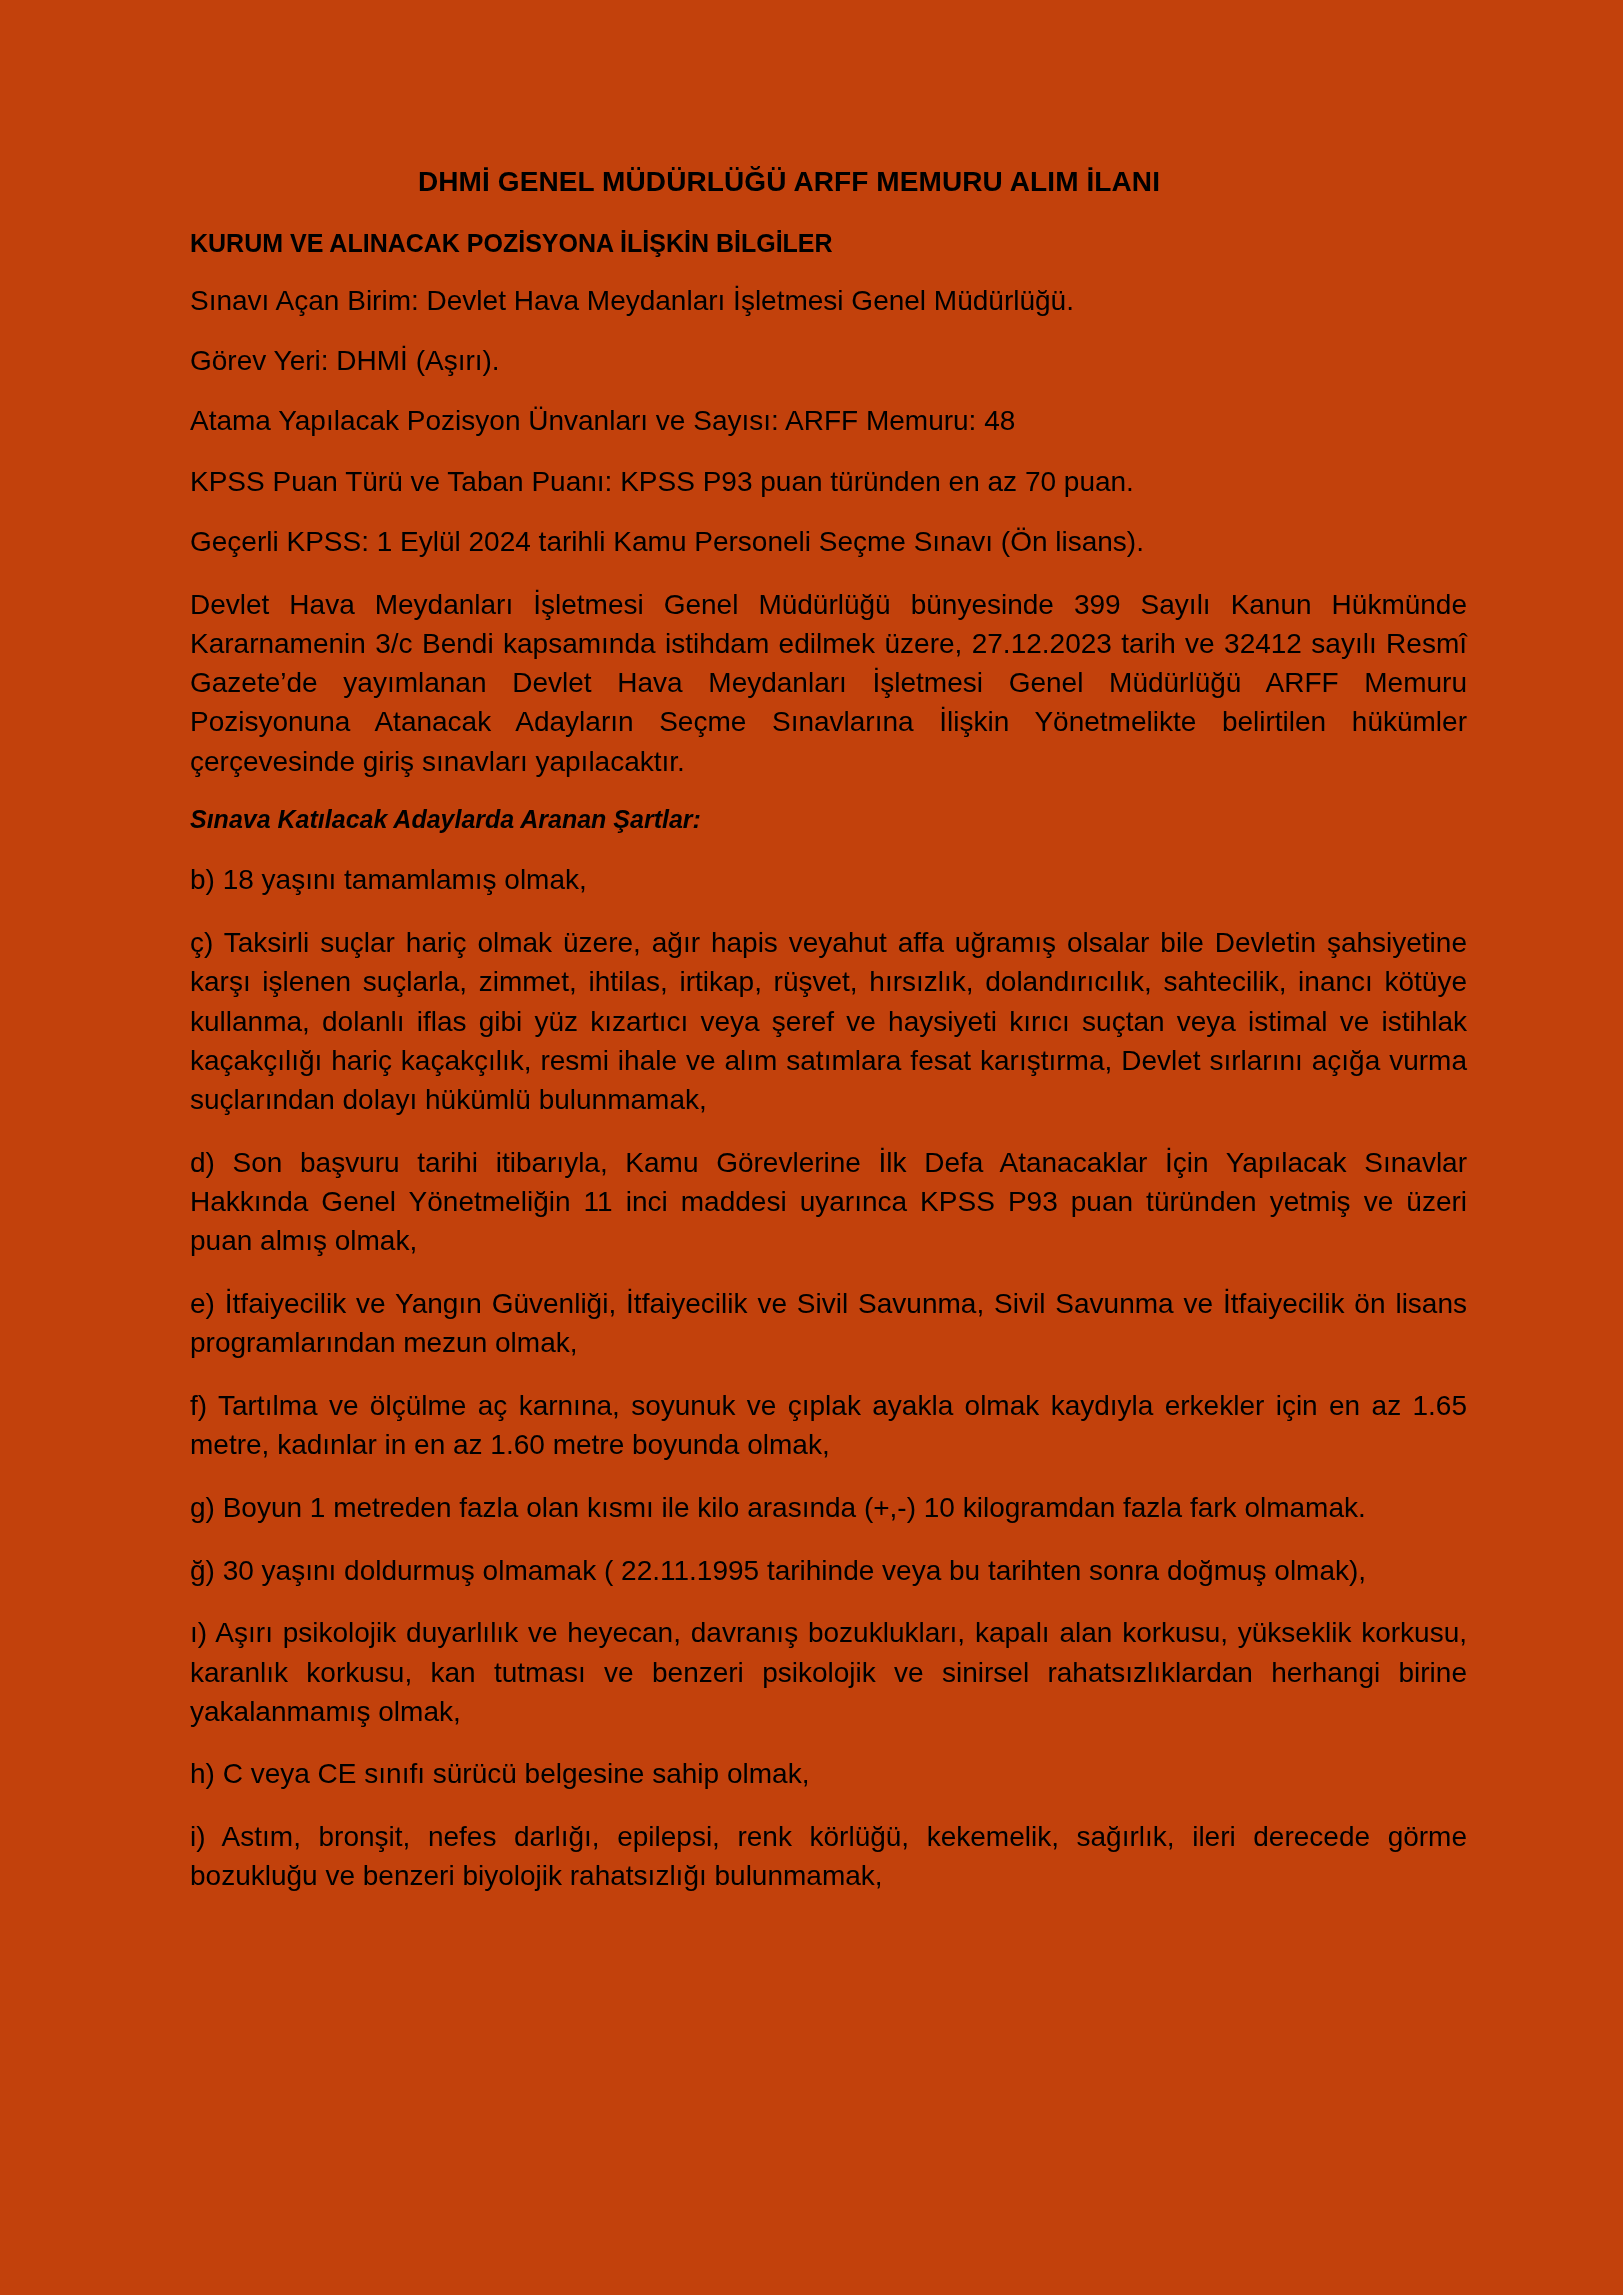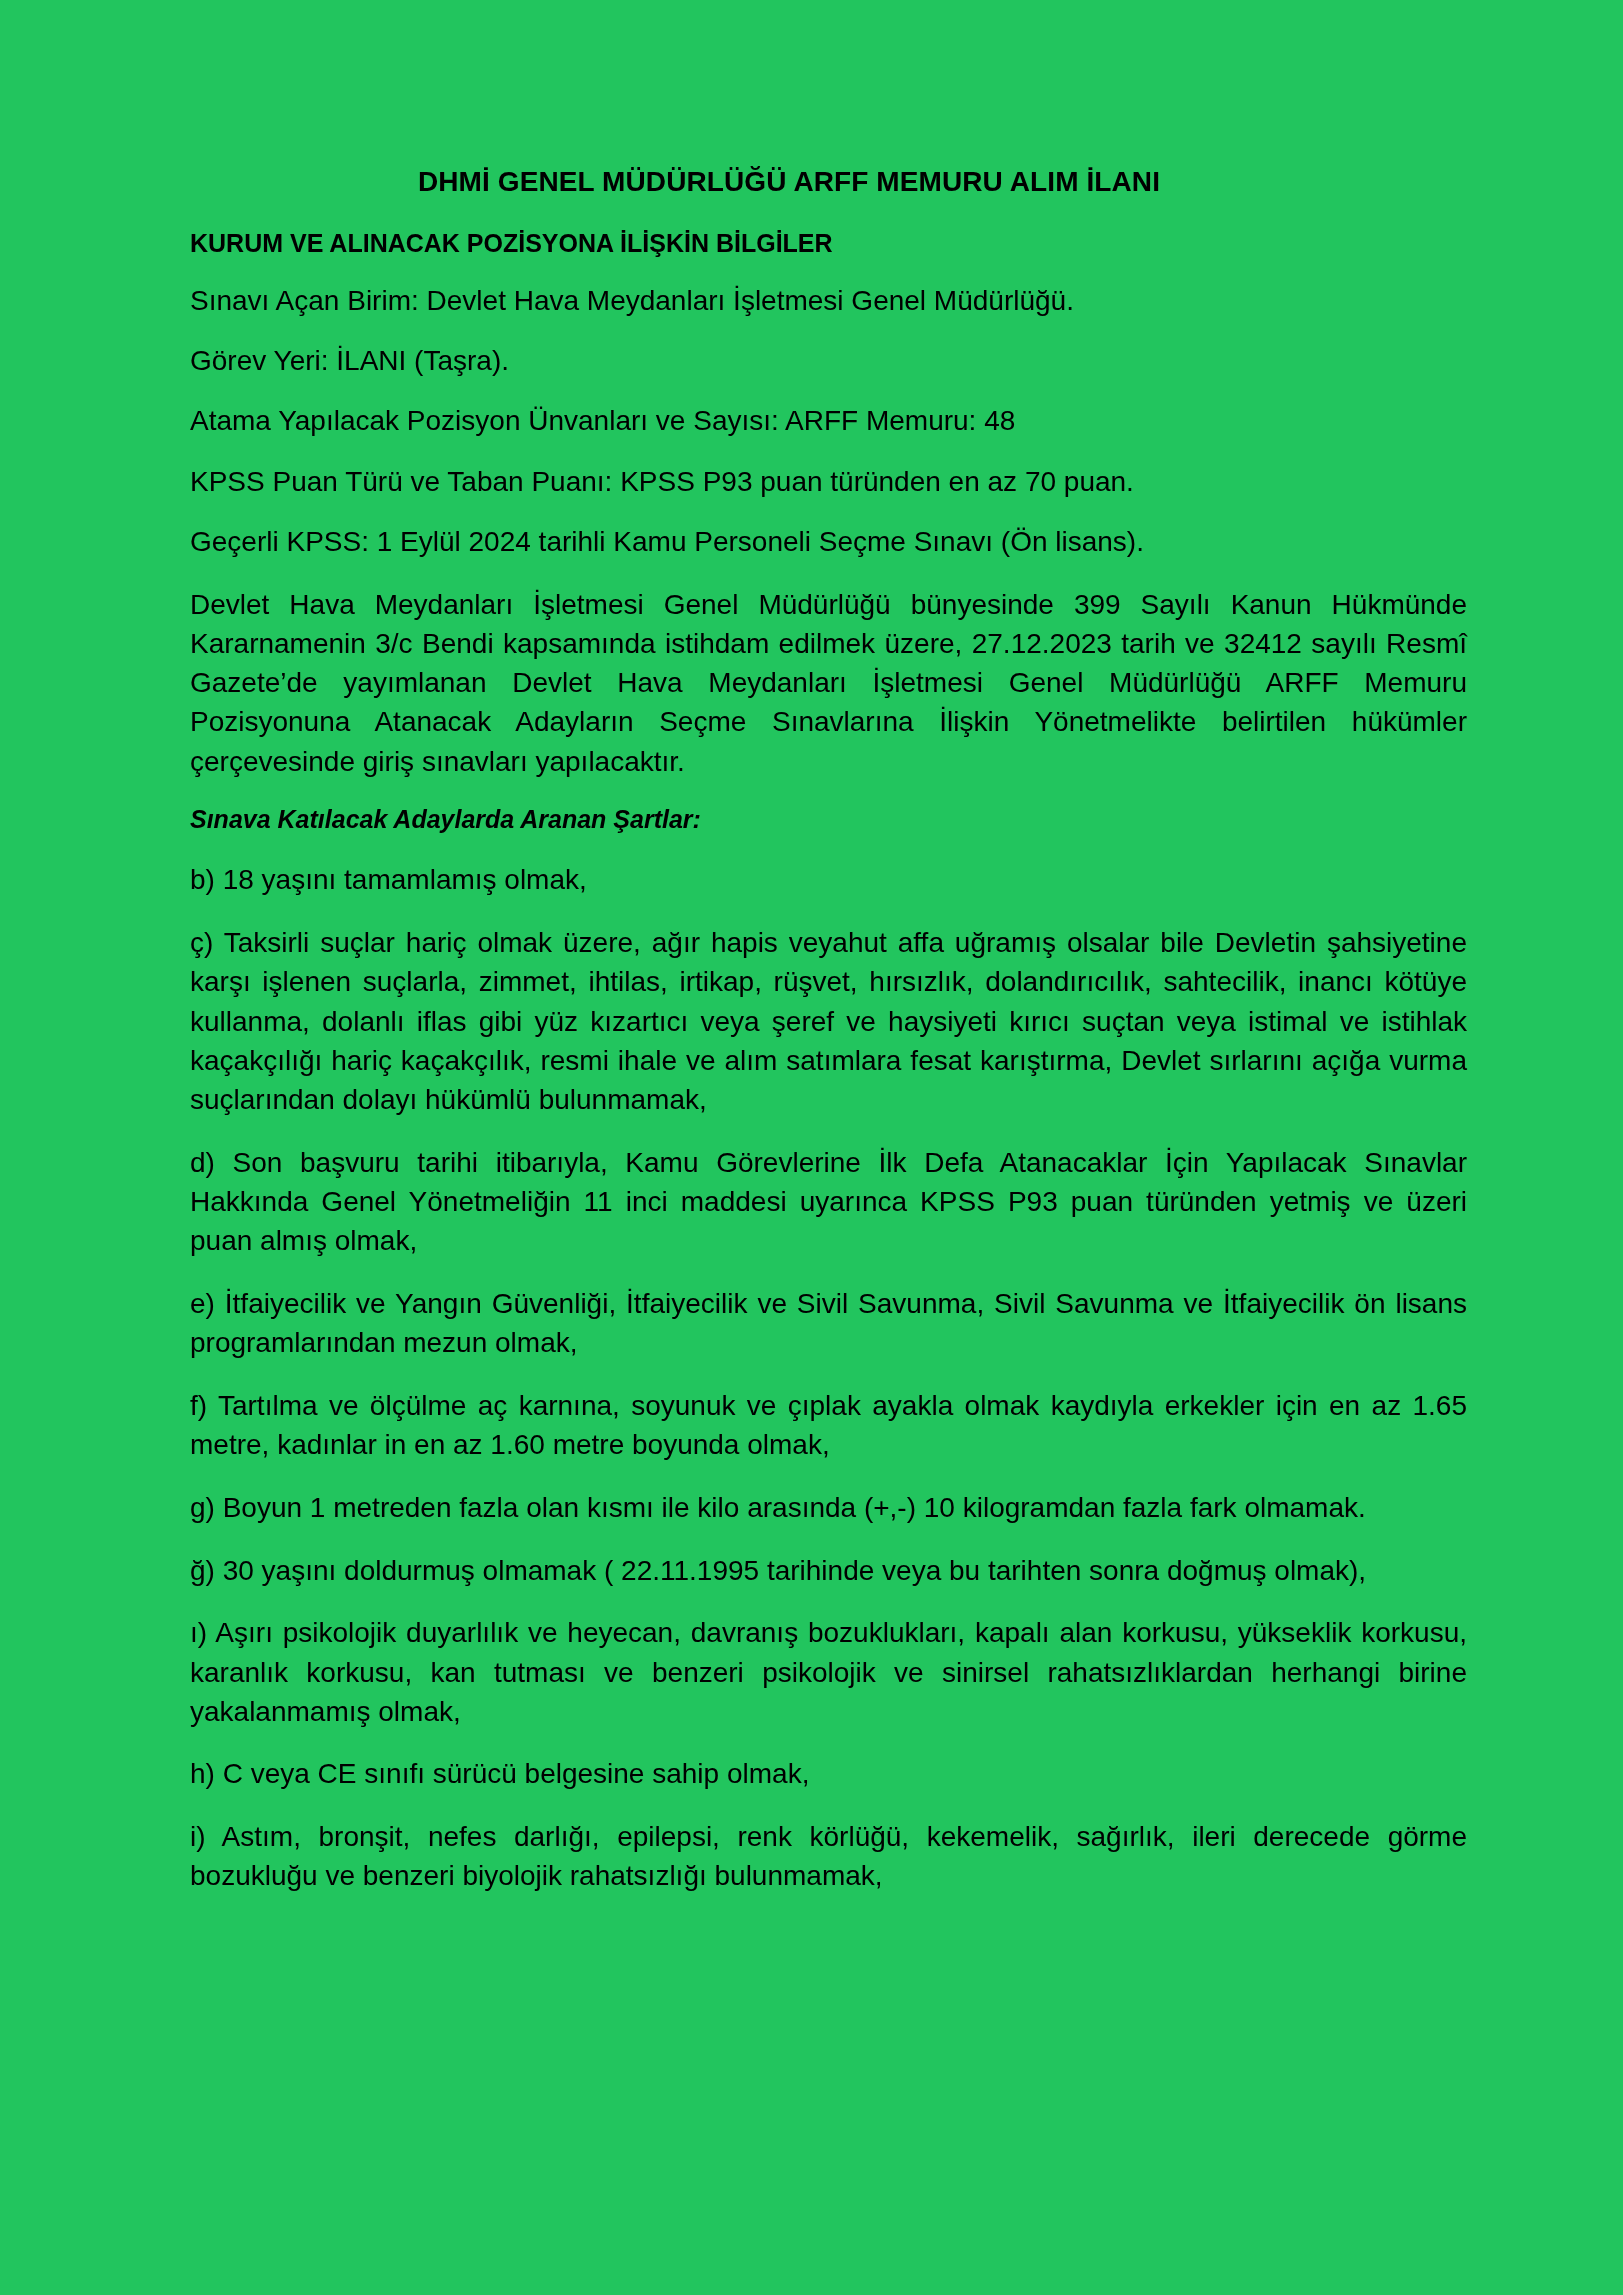--- a/index.html
+++ b/index.html
@@ -9,21 +9,21 @@
     background: #ffffff;
   }
   body {
     font-family: "Liberation Sans", sans-serif;
     color: #000000;
   }
   .page {
     position: relative;
     width: 1623px;
     height: 2295px;
-    background: #22c55e;
+    background: #c2410c;
     box-sizing: border-box;
     padding: 165px 156px 118px 190px;
     overflow: hidden;
   }
   .doc-title {
     text-align: center;
     font-weight: bold;
     font-size: 28px;
     line-height: 1.18;
     letter-spacing: 0.1px;
@@ -71,21 +71,21 @@
 
   <h1 class="doc-title">DHMİ GENEL MÜDÜRLÜĞÜ ARFF MEMURU ALIM İLANI</h1>
 
   <h2 class="section-heading">KURUM VE ALINACAK POZİSYONA İLİŞKİN BİLGİLER</h2>
 
   <p class="kv-line">
     <span class="k">Sınavı Açan Birim</span><span class="v">: Devlet Hava Meydanları İşletmesi Genel Müdürlüğü.</span>
   </p>
 
   <p class="kv-line">
-    <span class="k">Görev Yeri</span><span class="v">: İLANI (Taşra).</span>
+    <span class="k">Görev Yeri</span><span class="v">: DHMİ (Aşırı).</span>
   </p>
 
   <p class="kv-line">
     <span class="k">Atama Yapılacak Pozisyon Ünvanları ve Sayısı</span><span class="v">: ARFF Memuru: 48</span>
   </p>
 
   <p class="kv-line">
     <span class="k">KPSS Puan Türü ve Taban Puan</span><span class="v">ı: KPSS P93 puan türünden en az 70 puan.</span>
   </p>
 

